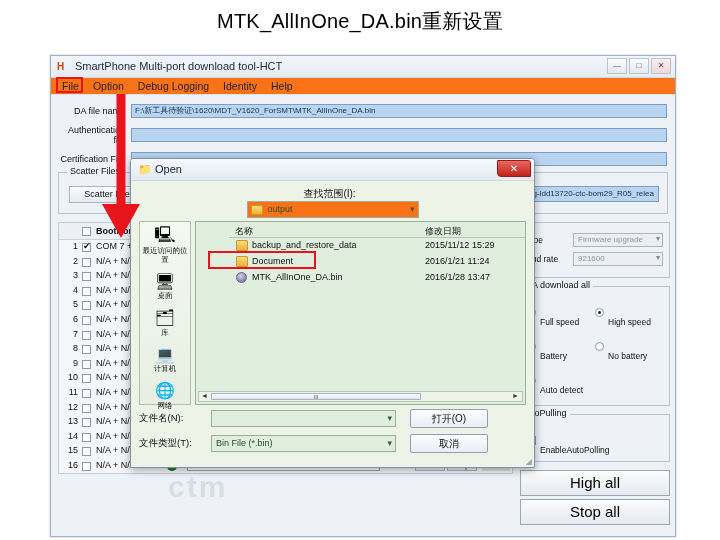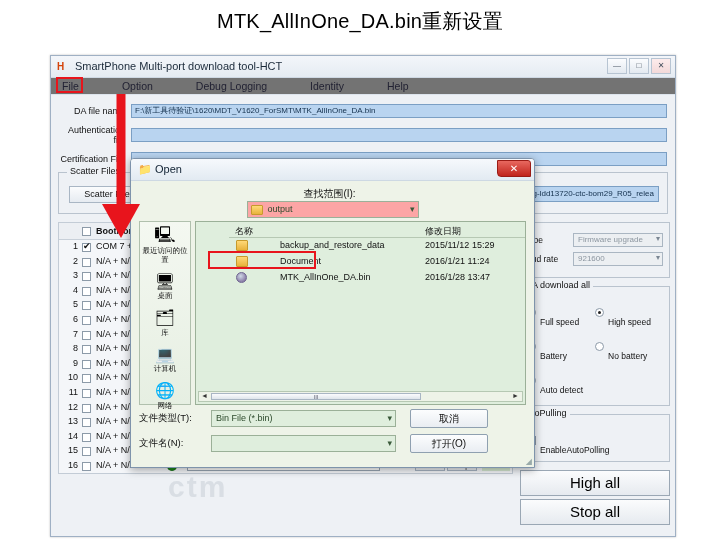--- a/index.html
+++ b/index.html
@@ -44,22 +44,22 @@
   .win-btns { position: absolute; right: 4px; top: 2px; display: flex; gap: 2px; }
   .win-btn {
     width: 20px; height: 16px; border: 1px solid #b7c4d2;
     background: linear-gradient(180deg,#fbfcfe,#e3e9f0);
     font-size: 8px; line-height: 14px; text-align: center; color: #44505e;
   }
   .win-btn.close { background: linear-gradient(180deg,#fdecec,#f3d9d9); }
 
   .menubar {
     position: relative; height: 17px;
-    background: #737373; border-bottom: 1px solid #dde4ec;
-    display: flex; align-items: center; padding-left: 4px; gap: 29px;
+    background: #f97316; border-bottom: 1px solid #dde4ec;
+    display: flex; align-items: center; padding-left: 4px;
   }
   .menu-item { font-size: 10.5px; color: #223; padding: 1px 7px; }
 
   .menu-hl-box {
     position: absolute; left: 56px; top: 77px;
     width: 27px; height: 16px;
     border: 2px solid #e8141c; z-index: 40;
   }
 
   
@@ -216,21 +216,21 @@
     background: linear-gradient(180deg,#e8685f,#c0241c);
     border: 1px solid #9a1b15; border-radius: 0 3px 0 4px;
     color: #fff; font-size: 10px; text-align: center; line-height: 15px;
   }
   .dlg-toolbar {
     position: relative; height: 30px; padding: 6px 8px;
     display: flex; align-items: center; flex-direction: column;
   }
   .lookin-label { font-size: 10px; color: #111; margin-right: 6px; }
   .lookin-combo {
-    width: 172px; height: 17px; background: #fca5a5; border: 1px solid #9bb098;
+    width: 172px; height: 17px; background: #f97316; border: 1px solid #9bb098;
     position: relative; font-size: 9px; color: #2c4a2c; line-height: 15px;
     padding-left: 20px;
   }
   .lookin-combo .folder {
     position: absolute; left: 3px; top: 3px; width: 12px; height: 10px;
     background: linear-gradient(180deg,#ffd978,#e8b33c); border: 1px solid #c79a2c;
     border-radius: 1px;
   }
   .lookin-combo::after {
     content: "▾"; position: absolute; right: 3px; top: 0px; font-size: 9px; color: #3a5a3a;
@@ -274,21 +274,21 @@
   .fl-row { position: relative; height: 16px; }
   .flr-ico {
     position: absolute; left: 7px; top: 2px; width: 12px; height: 11px;
     background: linear-gradient(180deg,#ffd978,#e8b33c);
     border: 1px solid #c79a2c; border-radius: 1px;
   }
   .flr-ico.bin {
     background: radial-gradient(circle at 40% 35%, #cfd8e6 0%, #8b7fa8 70%);
     border: 1px solid #6e6490; border-radius: 50%; width: 11px; height: 11px;
   }
-  .flr-name { position: absolute; left: 23px; top: 2px; font-size: 9px; color: #111; margin-left: 28px; }
+  .flr-name { position: absolute; left: 23px; top: 2px; font-size: 9px; color: #111; }
   .flr-date { position: absolute; left: 196px; top: 2px; font-size: 9px; color: #111; }
   .fl-scroll {
     position: absolute; left: 2px; right: 2px; bottom: 2px; height: 11px;
     background: #eef3e8; border: 1px solid #b6c8b3;
   }
   .fl-thumb {
     position: absolute; left: 12px; top: 1px; width: 210px; height: 7px;
     background: linear-gradient(180deg,#fbfcfd,#dfe5eb); border: 1px solid #a9b6c4;
     font-size: 6px; color: #667; text-align: center; line-height: 6px;
   }
@@ -593,28 +593,28 @@
         <div class="fl-scroll">
           <div class="fl-arrow l">◄</div>
           <div class="fl-thumb">III</div>
           <div class="fl-arrow r">►</div>
         </div>
       </div>
     </div>
 
     <div class="dlg-bottom">
       <div class="db-row">
+        <div class="db-label">文件名(N):</div>
+        <div class="db-combo"></div>
+        <div class="db-btn">打开(O)</div>
+      </div>
+      <div class="db-row">
         <div class="db-label">文件类型(T):</div>
         <div class="db-combo">Bin File (*.bin)</div>
         <div class="db-btn">取消</div>
-      </div>
-      <div class="db-row">
-        <div class="db-label">文件名(N):</div>
-        <div class="db-combo"></div>
-        <div class="db-btn">打开(O)</div>
       </div>
     </div>
     <div class="dlg-grip">◢</div>
   </div>
 
   <div class="menu-hl-box"></div>
   <div class="ann-box-file"></div>
   <svg class="arrow-wrap" width="46" height="150">
     <line x1="23" y1="2" x2="23" y2="118" stroke="#e8141c" stroke-width="9"></line>
     <polygon points="4,112 42,112 23,146" fill="#e8141c"></polygon>

